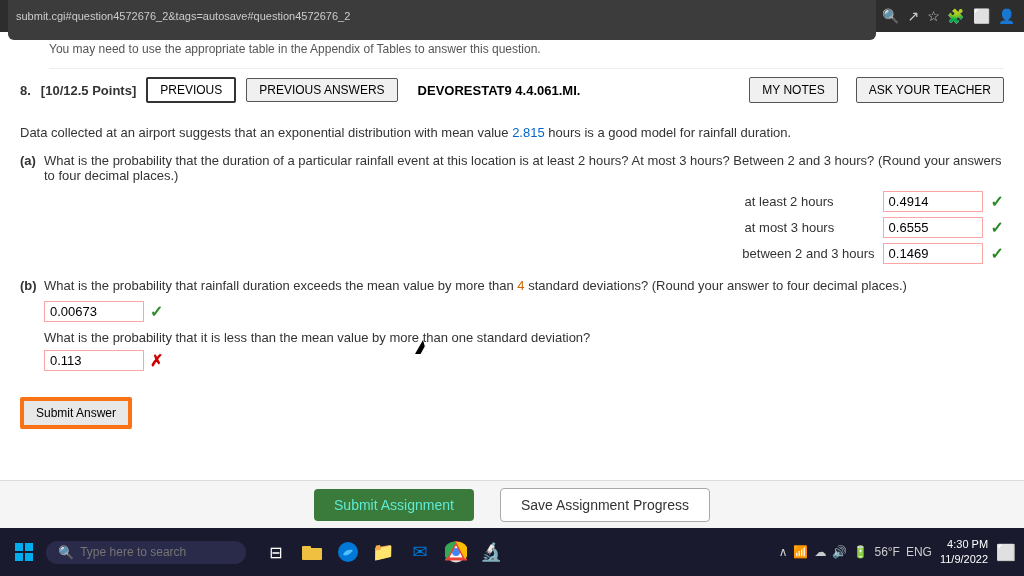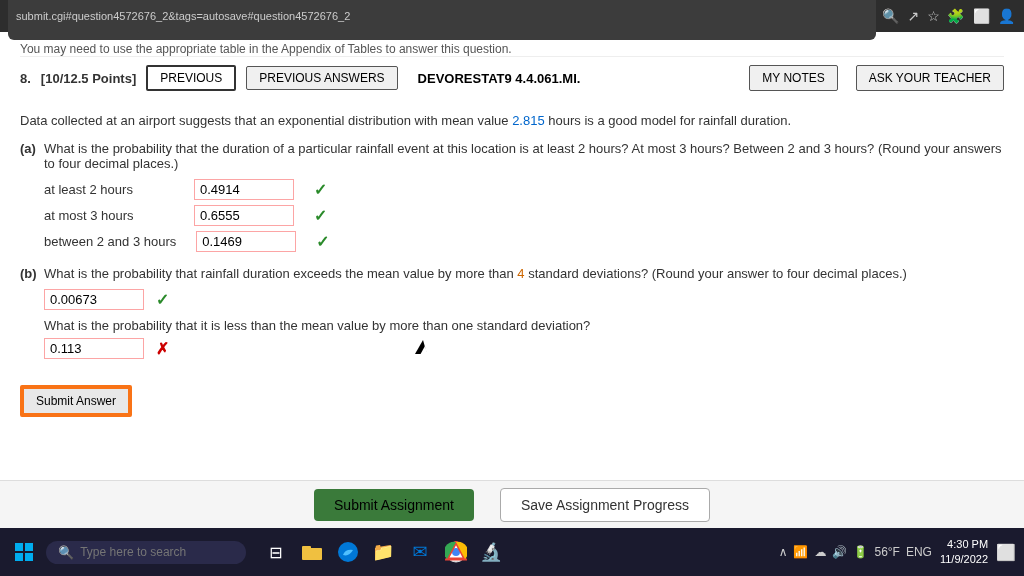--- a/index.html
+++ b/index.html
@@ -106,22 +106,23 @@
       gap: 4px;
     }
     .sub-part-letter {
       font-weight: bold;
       min-width: 20px;
     }
 
     .answer-row {
       display: flex;
       align-items: center;
-      gap: 20px;
+      gap: 8px;
       margin: 5px 0 5px 24px;
+      justify-content: flex-end;
     }
     .answer-label {
       min-width: 130px;
       font-size: 13px;
       color: #333;
     }
     .answer-input {
       width: 100px;
       padding: 2px 5px;
       border: 1px solid #fca5a5;
@@ -135,21 +136,21 @@
     }
     .cross-icon {
       color: #cc0000;
       font-size: 16px;
       font-weight: bold;
     }
 
     .single-answer-row {
       display: flex;
       align-items: center;
-      gap: 12px;
+      gap: 6px;
       margin: 5px 0 5px 24px;
     }
 
     .question-b-text {
       margin-left: 24px;
       font-size: 13px;
       color: #333;
       margin-top: 8px;
       margin-bottom: 5px;
     }
@@ -171,21 +172,21 @@
       height: 48px;
       display: flex;
       align-items: center;
       justify-content: center;
       gap: 10px;
     }
     .submit-assignment-btn {
       padding: 8px 20px;
       font-size: 14px;
       background: #3a7a3a;
-      color: #000000;
+      color: #5eead4;
       border: none;
       border-radius: 4px;
       cursor: pointer;
     }
     .save-progress-btn {
       padding: 8px 20px;
       font-size: 14px;
       background: #fff;
       color: #333;
       border: 1px solid #aaa;
@@ -303,21 +304,21 @@
     <span>↗</span>
     <span>☆</span>
     <span>🧩</span>
     <span>⬜</span>
     <span>👤</span>
   </div>
 </div>
 
 <div class="main-content">
   
-  <div style="font-size:12px;color:#555;margin-bottom:8px;border-bottom:1px solid #eee;padding-bottom:0;">You may need to use the appropriate table in the Appendix of Tables to answer this question.</div>
+  <div style="font-size:12px;color:#555;margin-bottom:8px;border-bottom:1px solid #eee;padding-bottom:12px;margin-left:29px;">You may need to use the appropriate table in the Appendix of Tables to answer this question.</div>
 
   
   <div class="question-header">
     <span class="points-label">8.</span>
     <span class="points-label">[10/12.5 Points]</span>
     <button class="tab-btn active">PREVIOUS</button>
     <button class="tab-btn">PREVIOUS ANSWERS</button>
     <span class="question-code">DEVORESTAT9 4.4.061.MI.</span>
     <div class="right-btns">
       <button class="my-notes-btn">MY NOTES</button>

